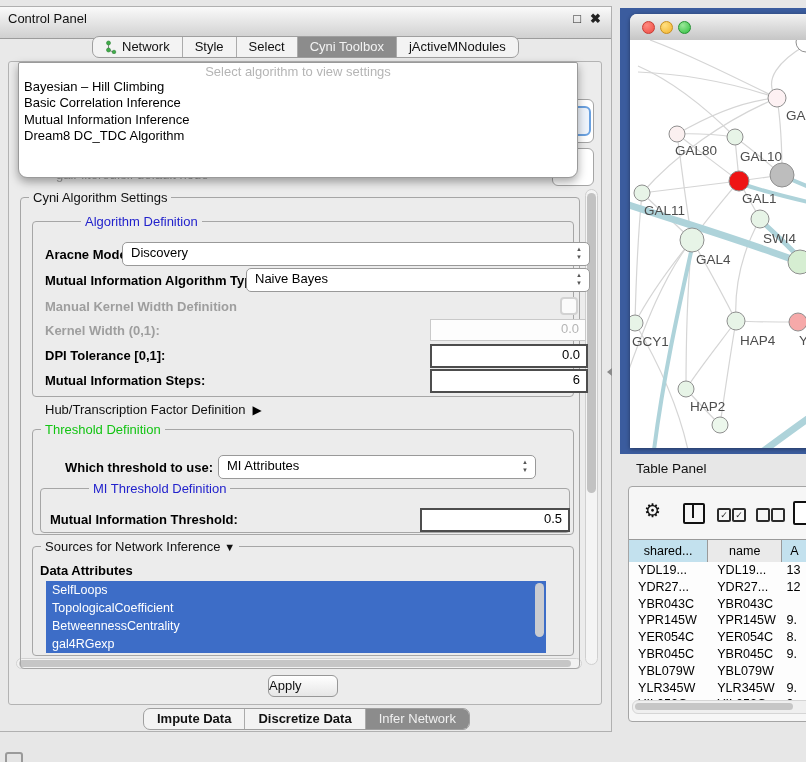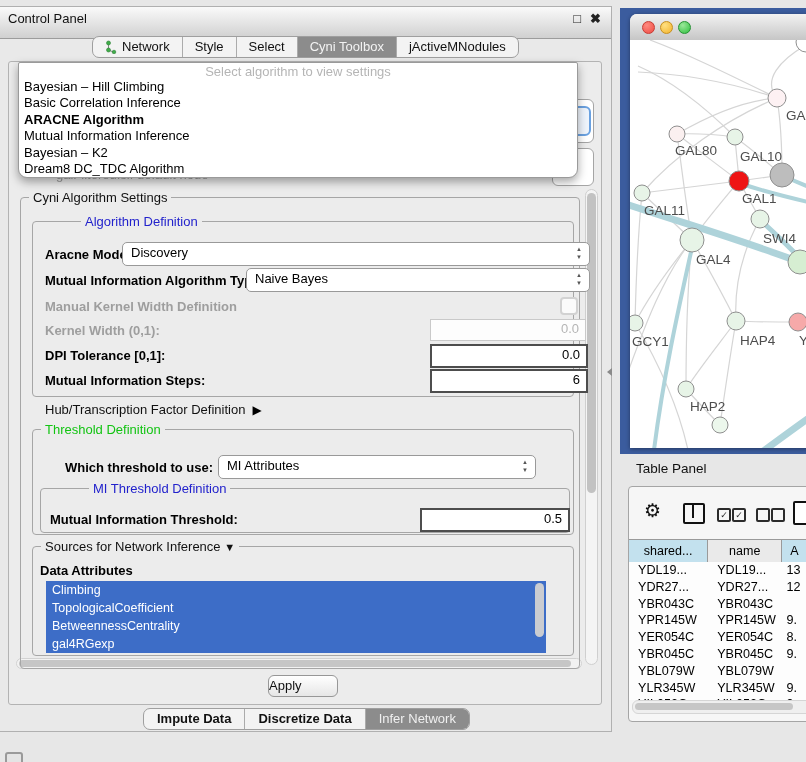--- a/index.html
+++ b/index.html
@@ -131,23 +131,21 @@
     <div class="frag-pill" style="left:572px;top:99px;width:15px;height:26px;"></div>
     <div class="frag-box" style="left:552px;top:141px;width:40px;height:36px;"></div>
   </div>
   <div class="abs hidden-combo-text">galFiltered.sif default node</div>
 
   <div class="abs dropdown">
     <div class="dd-placeholder">Select algorithm to view settings</div>
     <div id="dd-list">
         <div class="dd-item">Bayesian – Hill Climbing</div>
         <div class="dd-item">Basic Correlation Inference</div>
-        <div class="dd-item bold">ARACNE Algorithm</div>
         <div class="dd-item">Mutual Information Inference</div>
-        <div class="dd-item">Bayesian – K2</div>
         <div class="dd-item">Dream8 DC_TDC Algorithm</div>
       </div>
   </div>
 
   <div class="abs vscroll">
       <div class="thumb"></div>
     </div>
   <div class="abs hscroll">
       <div class="thumb"></div>
     </div>
@@ -195,21 +193,21 @@
   </div>
   <span class="flabel" style="left:50px;top:505px;">Mutual Information Threshold:</span>
   <div class="tinput enabled" style="left:420px;top:501px;width:140px;">0.5</div>
 
   <div class="group" style="left:32px;top:539px;width:542px;height:110px;">
     <span class="gtitle"><span>Sources for Network Inference</span> <span style="font-size:11px">▼</span></span>
   </div>
   <span class="flabel" style="left:40px;top:556px;">Data Attributes</span>
   <div class="abs attr-list">
     <div id="attr-items">
-        <div class="attr-item">Climbing</div>
+        <div class="attr-item">SelfLoops</div>
         <div class="attr-item">TopologicalCoefficient</div>
         <div class="attr-item">BetweennessCentrality</div>
         <div class="attr-item">gal4RGexp</div>
       </div>
     <div class="attr-scroll"></div>
   </div>
 
   <div class="abs apply-btn">Apply</div>
 
   <div class="abs btabbar">

